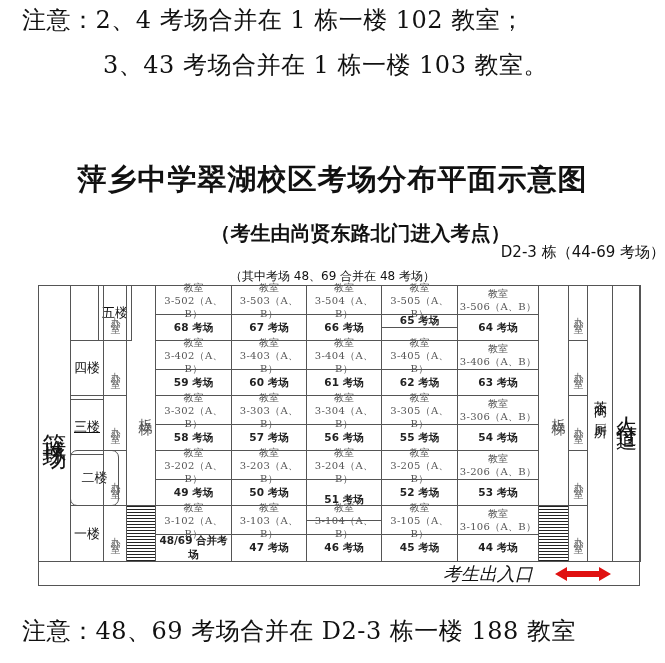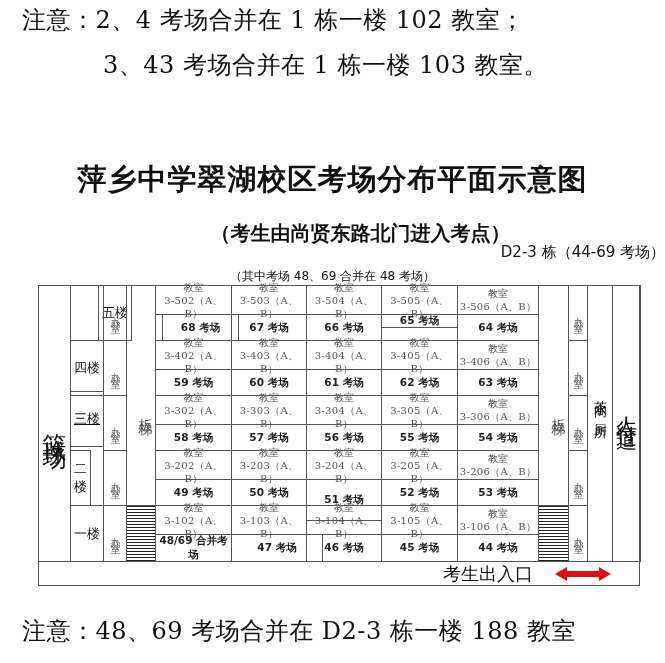--- a/index.html
+++ b/index.html
@@ -40,21 +40,21 @@
 <div class="abs plan">
   <div id="plan-inner" style="position:absolute; left:-39px; top:-286px;">
       <div class="cell vert court" style="left: 38px; top: 285px; width: 33px; height: 277px;">篮球场</div>
       <div class="cell floor" style="left: 70px; top: 285px; width: 34px; height: 56px; margin-left: 28px;">五楼</div>
       <div class="cell vert office" style="left: 103px; top: 285px; width: 24px; height: 56px;">办公室</div>
       <div class="cell vert office" style="left: 568px; top: 285px; width: 20px; height: 56px;">办公室</div>
       <div class="cell room" style="left: 155px; top: 285px; width: 77px; height: 30px;">
         <span>教室</span>
         <span class="code">3-502（A、B）</span>
       </div>
-      <div class="cell exam" style="left: 155px; top: 314px; width: 77px; height: 27px; margin-left: 7px;">68 考场</div>
+      <div class="cell exam" style="left: 155px; top: 314px; width: 77px; height: 27px;">68 考场</div>
       <div class="cell room" style="left: 231px; top: 285px; width: 76px; height: 30px;">
         <span>教室</span>
         <span class="code">3-503（A、B）</span>
       </div>
       <div class="cell exam" style="left: 231px; top: 314px; width: 76px; height: 27px; text-align: right;">67 考场</div>
       <div class="cell room" style="left: 306px; top: 285px; width: 76px; height: 30px;">
         <span>教室</span>
         <span class="code">3-504（A、B）</span>
       </div>
       <div class="cell exam" style="left: 306px; top: 314px; width: 76px; height: 27px;">66 考场</div>
@@ -89,21 +89,21 @@
       <div class="cell room" style="left: 381px; top: 340px; width: 77px; height: 30px;">
         <span>教室</span>
         <span class="code">3-405（A、B）</span>
       </div>
       <div class="cell exam" style="left: 381px; top: 369px; width: 77px; height: 27px;">62 考场</div>
       <div class="cell room" style="left: 457px; top: 340px; width: 82px; height: 30px;">
         <span>教室</span>
         <span class="code">3-406（A、B）</span>
       </div>
       <div class="cell exam" style="left: 457px; top: 369px; width: 82px; height: 27px;">63 考场</div>
-      <div class="cell floor" style="left: 70px; top: 391px; width: 34px; height: 56px; text-decoration: underline;">三楼</div>
+      <div class="cell floor" style="left: 70px; top: 399px; width: 34px; height: 56px; text-decoration: underline;">三楼</div>
       <div class="cell vert office" style="left: 103px; top: 395px; width: 24px; height: 56px;">办公室</div>
       <div class="cell vert office" style="left: 568px; top: 395px; width: 20px; height: 56px;">办公室</div>
       <div class="cell room" style="left: 155px; top: 395px; width: 77px; height: 30px;">
         <span>教室</span>
         <span class="code">3-302（A、B）</span>
       </div>
       <div class="cell exam" style="left: 155px; top: 424px; width: 77px; height: 27px;">58 考场</div>
       <div class="cell room" style="left: 231px; top: 395px; width: 76px; height: 30px;">
         <span>教室</span>
         <span class="code">3-303（A、B）</span>
@@ -117,21 +117,21 @@
       <div class="cell room" style="left: 381px; top: 395px; width: 77px; height: 30px;">
         <span>教室</span>
         <span class="code">3-305（A、B）</span>
       </div>
       <div class="cell exam" style="left: 381px; top: 424px; width: 77px; height: 27px;">55 考场</div>
       <div class="cell room" style="left: 457px; top: 395px; width: 82px; height: 30px;">
         <span>教室</span>
         <span class="code">3-306（A、B）</span>
       </div>
       <div class="cell exam" style="left: 457px; top: 424px; width: 82px; height: 27px;">54 考场</div>
-      <div class="cell floor" style="left: 70px; top: 450px; width: 21px; height: 56px;">二楼</div>
+      <div class="cell floor" style="left: 70px; top: 450px; width: 49px; height: 56px; border-radius: 7px;">二楼</div>
       <div class="cell vert office" style="left: 103px; top: 450px; width: 24px; height: 56px;">办公室</div>
       <div class="cell vert office" style="left: 568px; top: 450px; width: 20px; height: 56px;">办公室</div>
       <div class="cell room" style="left: 155px; top: 450px; width: 77px; height: 30px;">
         <span>教室</span>
         <span class="code">3-202（A、B）</span>
       </div>
       <div class="cell exam" style="left: 155px; top: 479px; width: 77px; height: 27px;">49 考场</div>
       <div class="cell room" style="left: 231px; top: 450px; width: 76px; height: 30px;">
         <span>教室</span>
         <span class="code">3-203（A、B）</span>
@@ -157,21 +157,21 @@
       <div class="cell vert office" style="left: 568px; top: 505px; width: 20px; height: 57px;">办公室</div>
       <div class="cell room" style="left: 155px; top: 505px; width: 77px; height: 30px;">
         <span>教室</span>
         <span class="code">3-102（A、B）</span>
       </div>
       <div class="cell exam" style="left: 155px; top: 534px; width: 77px; height: 28px;">48/69 合并考场</div>
       <div class="cell room" style="left: 231px; top: 505px; width: 76px; height: 30px;">
         <span>教室</span>
         <span class="code">3-103（A、B）</span>
       </div>
-      <div class="cell exam" style="left: 231px; top: 534px; width: 92px; height: 28px;">47 考场</div>
+      <div class="cell exam" style="left: 231px; top: 534px; width: 76px; height: 28px;">47 考场</div>
       <div class="cell room" style="left: 306px; top: 505px; width: 76px; height: 30px;">
         <span>教室</span>
         <span class="code">3-104（A、B）</span>
       </div>
       <div class="cell exam" style="left: 306px; top: 534px; width: 76px; height: 28px;">46 考场</div>
       <div class="cell room" style="left: 381px; top: 505px; width: 77px; height: 30px;">
         <span>教室</span>
         <span class="code">3-105（A、B）</span>
       </div>
       <div class="cell exam" style="left: 381px; top: 534px; width: 77px; height: 28px;">45 考场</div>
@@ -179,20 +179,20 @@
         <span>教室</span>
         <span class="code">3-106（A、B）</span>
       </div>
       <div class="cell exam" style="left: 457px; top: 534px; width: 82px; height: 28px;">44 考场</div>
       <div class="cell vert stair" style="left: 126px; top: 285px; width: 30px; height: 221px;">板梯</div>
       <div class="cell stripes" style="left: 126px; top: 505px; width: 30px; height: 57px;"></div>
       <div class="cell vert stair" style="left: 538px; top: 285px; width: 31px; height: 221px;">板梯</div>
       <div class="cell stripes" style="left: 538px; top: 505px; width: 31px; height: 57px;"></div>
       <div class="cell vert tea" style="left: 587px; top: 285px; width: 26px; height: 277px; padding-bottom: 40px;">茶水间 厕所</div>
       <div class="cell vert walk" style="left: 612px; top: 285px; width: 29px; height: 277px; padding-bottom: 30px;">人行过道</div>
-      <div class="abs entrance" style="left: 443px; top: 562px;">考生出入口</div>
+      <div class="abs entrance" style="left: 443px; top: 562px; font-style: italic;">考生出入口</div>
       <div class="abs" style="left: 555px; top: 566px;"><svg class="arrow" viewBox="0 0 56 14" width="56" height="14">
           <polygon points="0,7 12,0 12,4 44,4 44,0 56,7 44,14 44,10 12,10 12,14" fill="#e01010"></polygon>
         </svg></div>
     </div>
 </div>
 
 <div class="abs note" style="left:22px; top:617px;">注意：48、69 考场合并在 D2-3 栋一楼 188 教室</div>
 
 </body></html>

